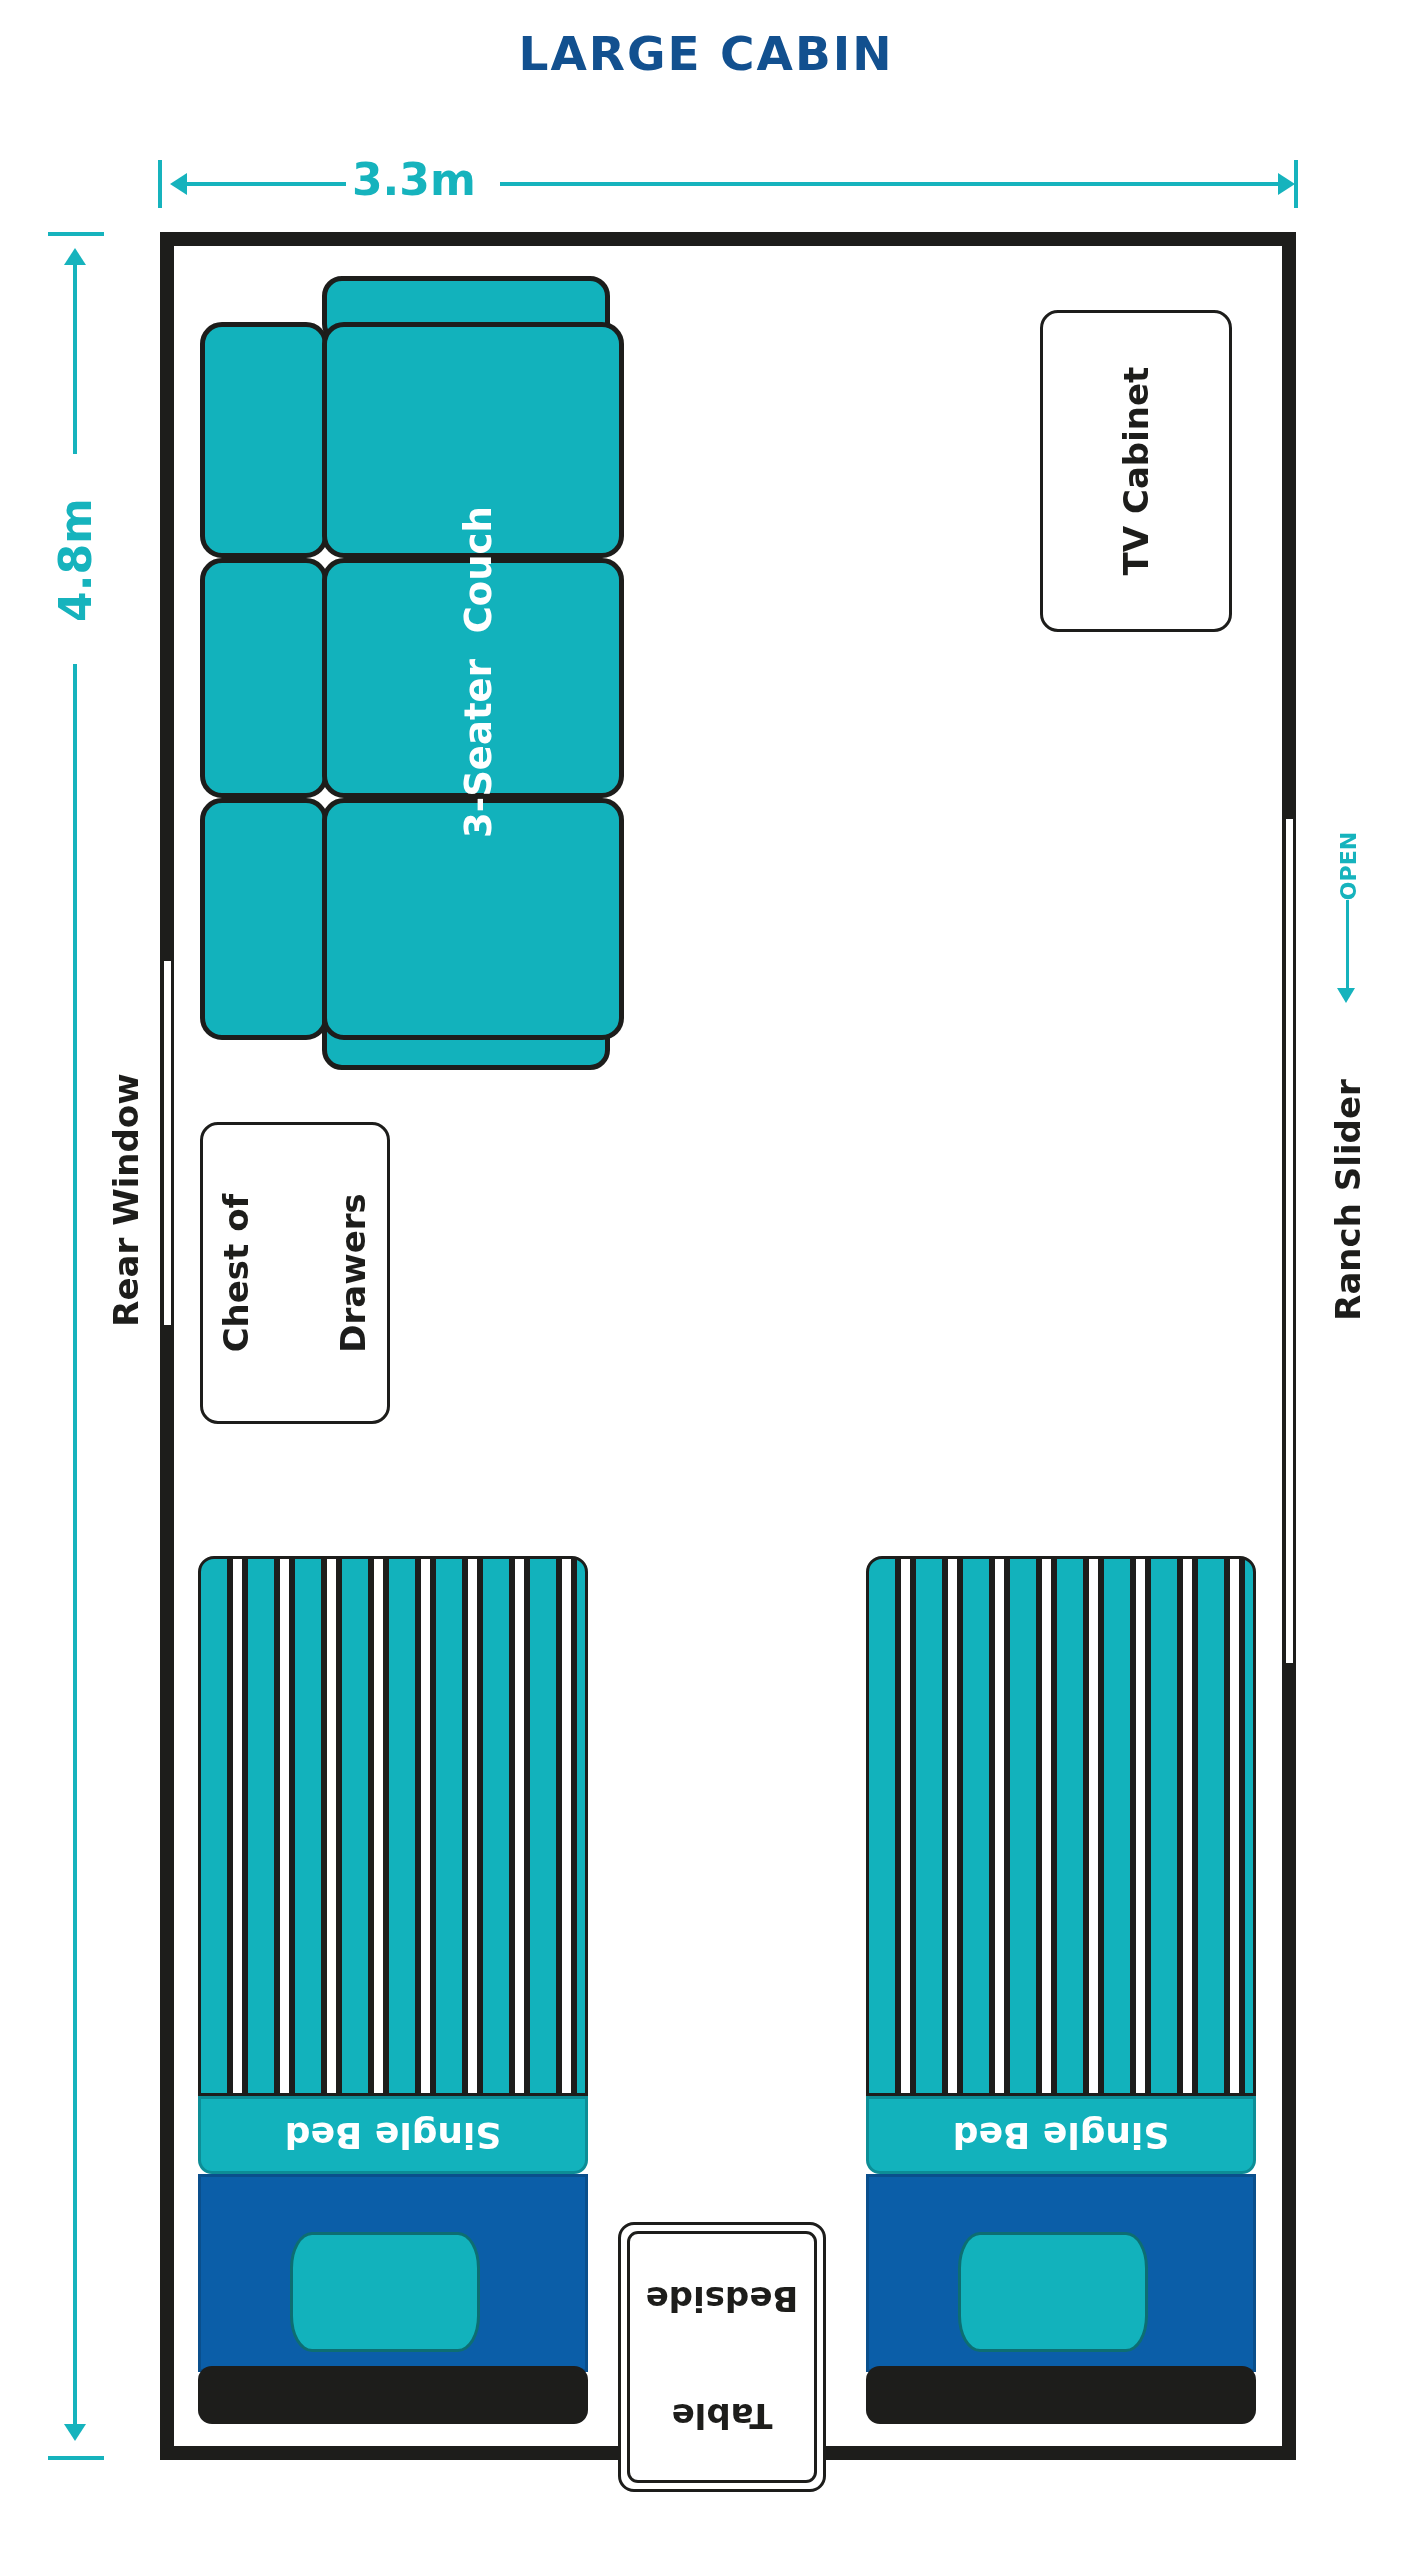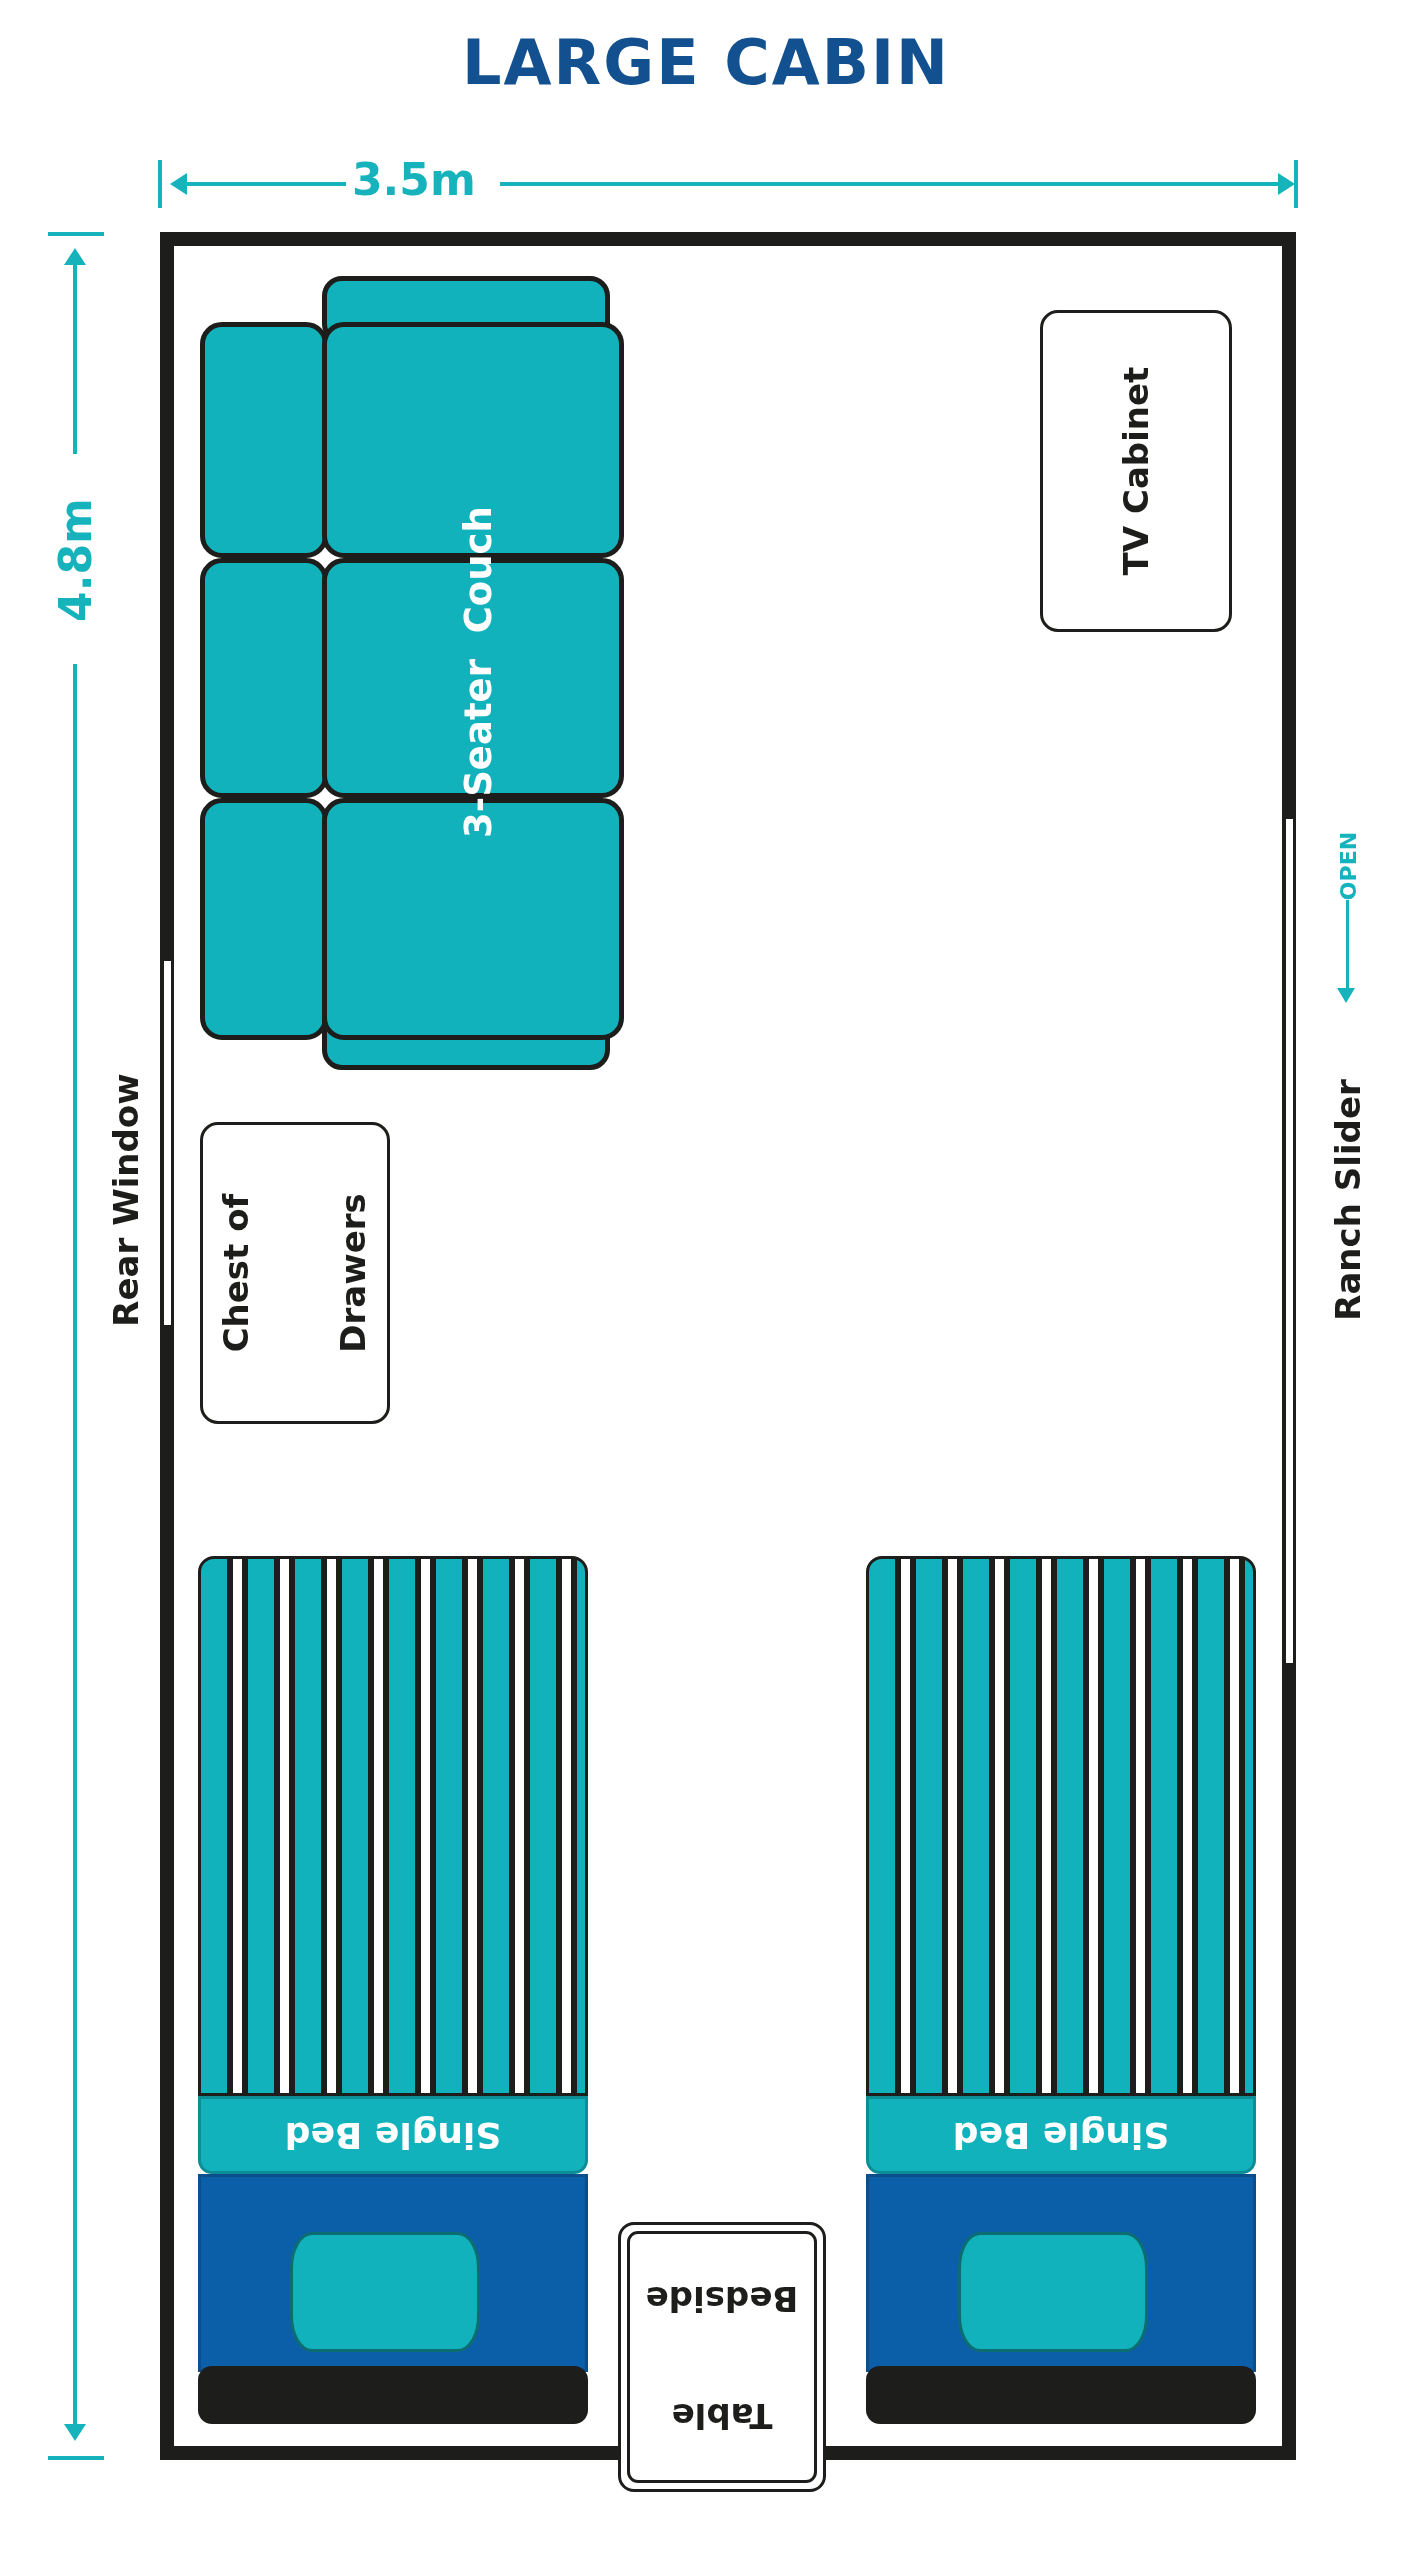--- a/index.html
+++ b/index.html
@@ -15,21 +15,21 @@
     overflow: hidden;
   }
 
   
   #plan-title {
     position: absolute;
     left: 0;
     top: 26px;
     width: 1412px;
     text-align: center;
-    font-size: 62px;
+    font-size: 47px;
     font-weight: 700;
     letter-spacing: 2px;
     color: #12508f;
     font-family: "DejaVu Sans", sans-serif;
   }
 
   
   .dim-line-h {
     position: absolute;
     height: 4px;
@@ -229,21 +229,21 @@
 </head>
 <body>
 
 <div id="plan-title">LARGE CABIN</div>
 
 <div class="dim-tick-v" style="left:158px; top:160px; height:48px;"></div>
 <div class="dim-tick-v" style="left:1294px; top:160px; height:48px;"></div>
 
 <div class="arrow-left" style="left:170px; top:173px;"></div>
 <div class="dim-line-h" style="left:186px; top:182px; width:160px;"></div>
-<div class="dim-label" style="left:352px; top:154px; font-size:44px;">3.5m</div>
+<div class="dim-label" style="left:352px; top:154px; font-size:44px;">3.3m</div>
 <div class="dim-line-h" style="left:500px; top:182px; width:780px;"></div>
 <div class="arrow-right" style="left:1278px; top:173px;"></div>
 
 <div class="dim-line-h" style="left:48px; top:232px; width:56px; height:4px;"></div>
 <div class="dim-line-h" style="left:48px; top:2456px; width:56px; height:4px;"></div>
 
 <div class="arrow-up" style="left:64px; top:248px;"></div>
 <div class="dim-tick-v" style="left:73px; top:264px; height:190px;"></div>
 <div class="dim-label rot90" style="left:75px; top:560px; font-size:44px; transform:translate(-50%,-50%) rotate(-90deg);">4.8m</div>
 <div class="dim-tick-v" style="left:73px; top:664px; height:1760px;"></div>

